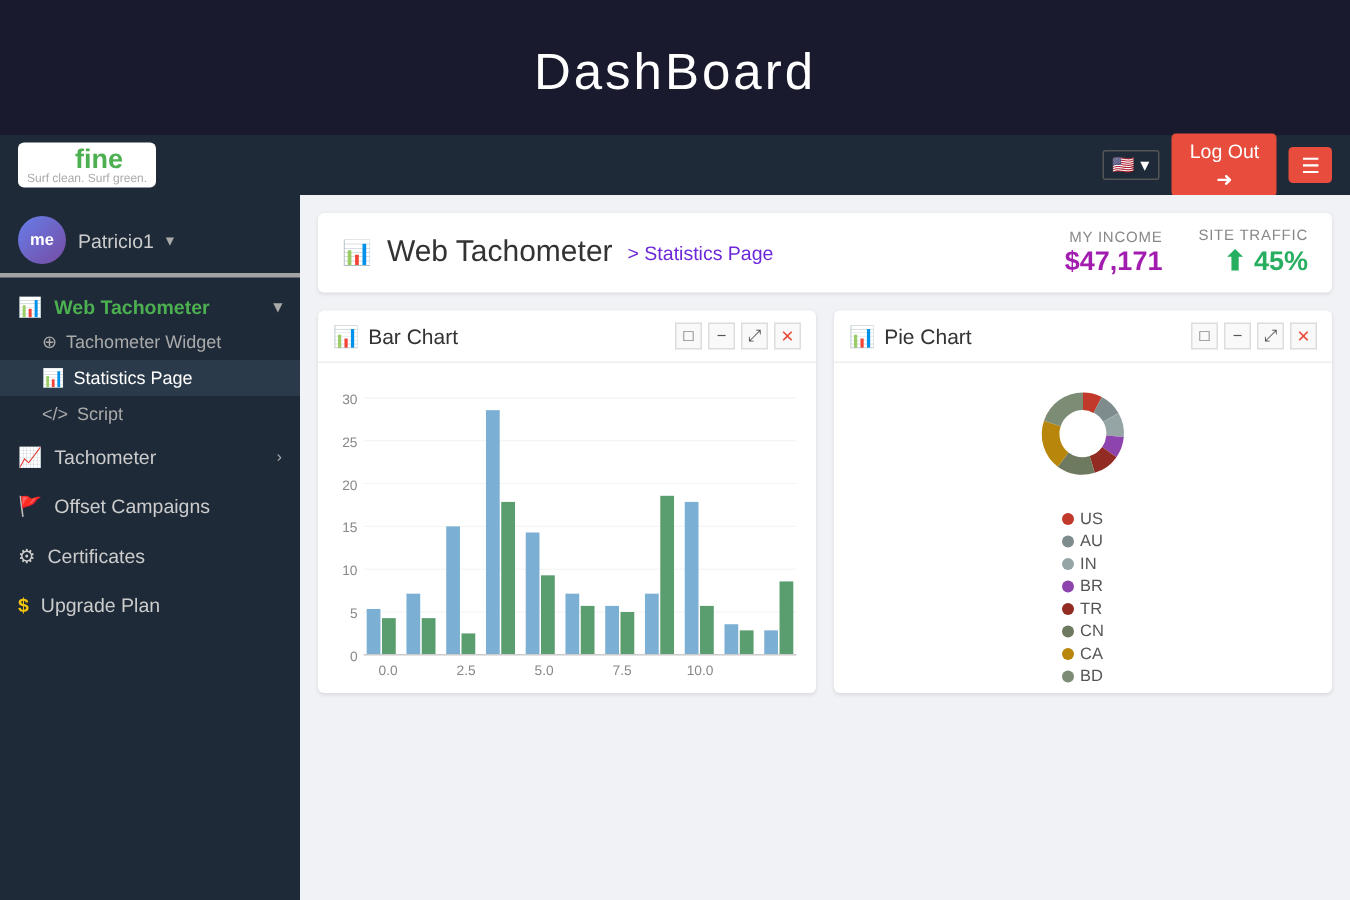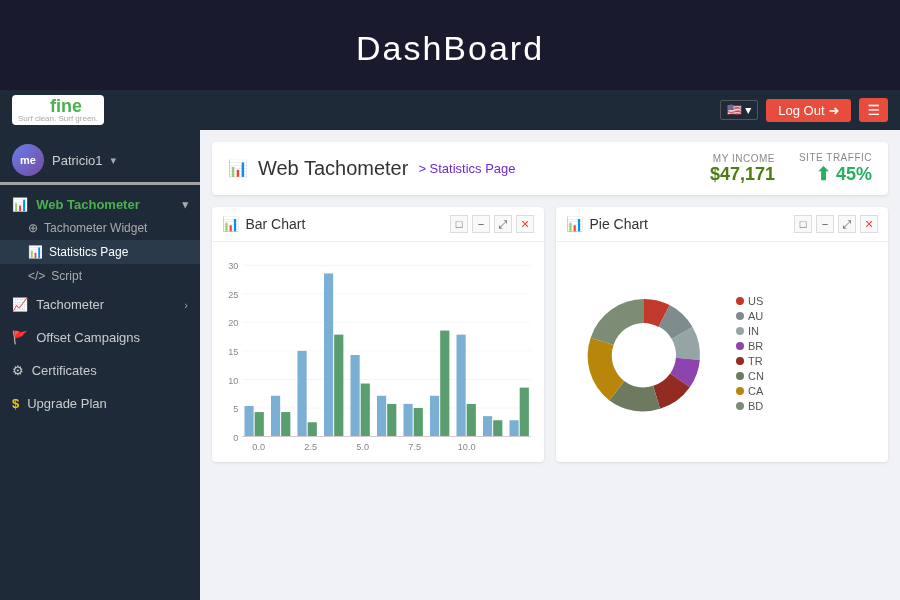--- a/index.html
+++ b/index.html
@@ -64,20 +64,21 @@
       background: #e74c3c;
       border: none;
       color: white;
       padding: 4px 12px;
       font-size: 13px;
       cursor: pointer;
       border-radius: 3px;
       display: flex;
       align-items: center;
       gap: 4px;
+      flex-direction: column;
     }
     .hamburger-btn {
       background: #e74c3c;
       border: none;
       color: white;
       padding: 4px 8px;
       font-size: 14px;
       cursor: pointer;
       border-radius: 3px;
     }
@@ -183,21 +184,21 @@
       color: #333;
     }
     .page-subtitle { font-size: 13px; color: #6d28d9; }
     .stats-row {
       display: flex;
       gap: 24px;
       align-items: center;
     }
     .stat-item { text-align: right; }
     .stat-label { font-size: 10px; color: #888; text-transform: uppercase; letter-spacing: 0.5px; }
-    .stat-value { font-size: 18px; font-weight: bold; color: #4d7c0f; }
+    .stat-value { font-size: 18px; font-weight: bold; color: #a21caf; }
     .stat-value.green { color: #27ae60; text-align: right; }
 
     
     .charts-row {
       display: flex;
       gap: 12px;
     }
     .chart-panel {
       background: white;
       border-radius: 4px;
@@ -248,20 +249,21 @@
 
     
     .bar-chart-container { width: 100%; height: 210px; }
     
     .pie-chart-container {
       display: flex;
       align-items: center;
       gap: 12px;
       width: 100%;
       height: 210px;
+      flex-direction: column;
     }
     .pie-legend { font-size: 11px; color: #555; }
     .pie-legend-item {
       display: flex;
       align-items: center;
       gap: 4px;
       margin-bottom: 3px;
     }
     .legend-dot {
       width: 8px;

